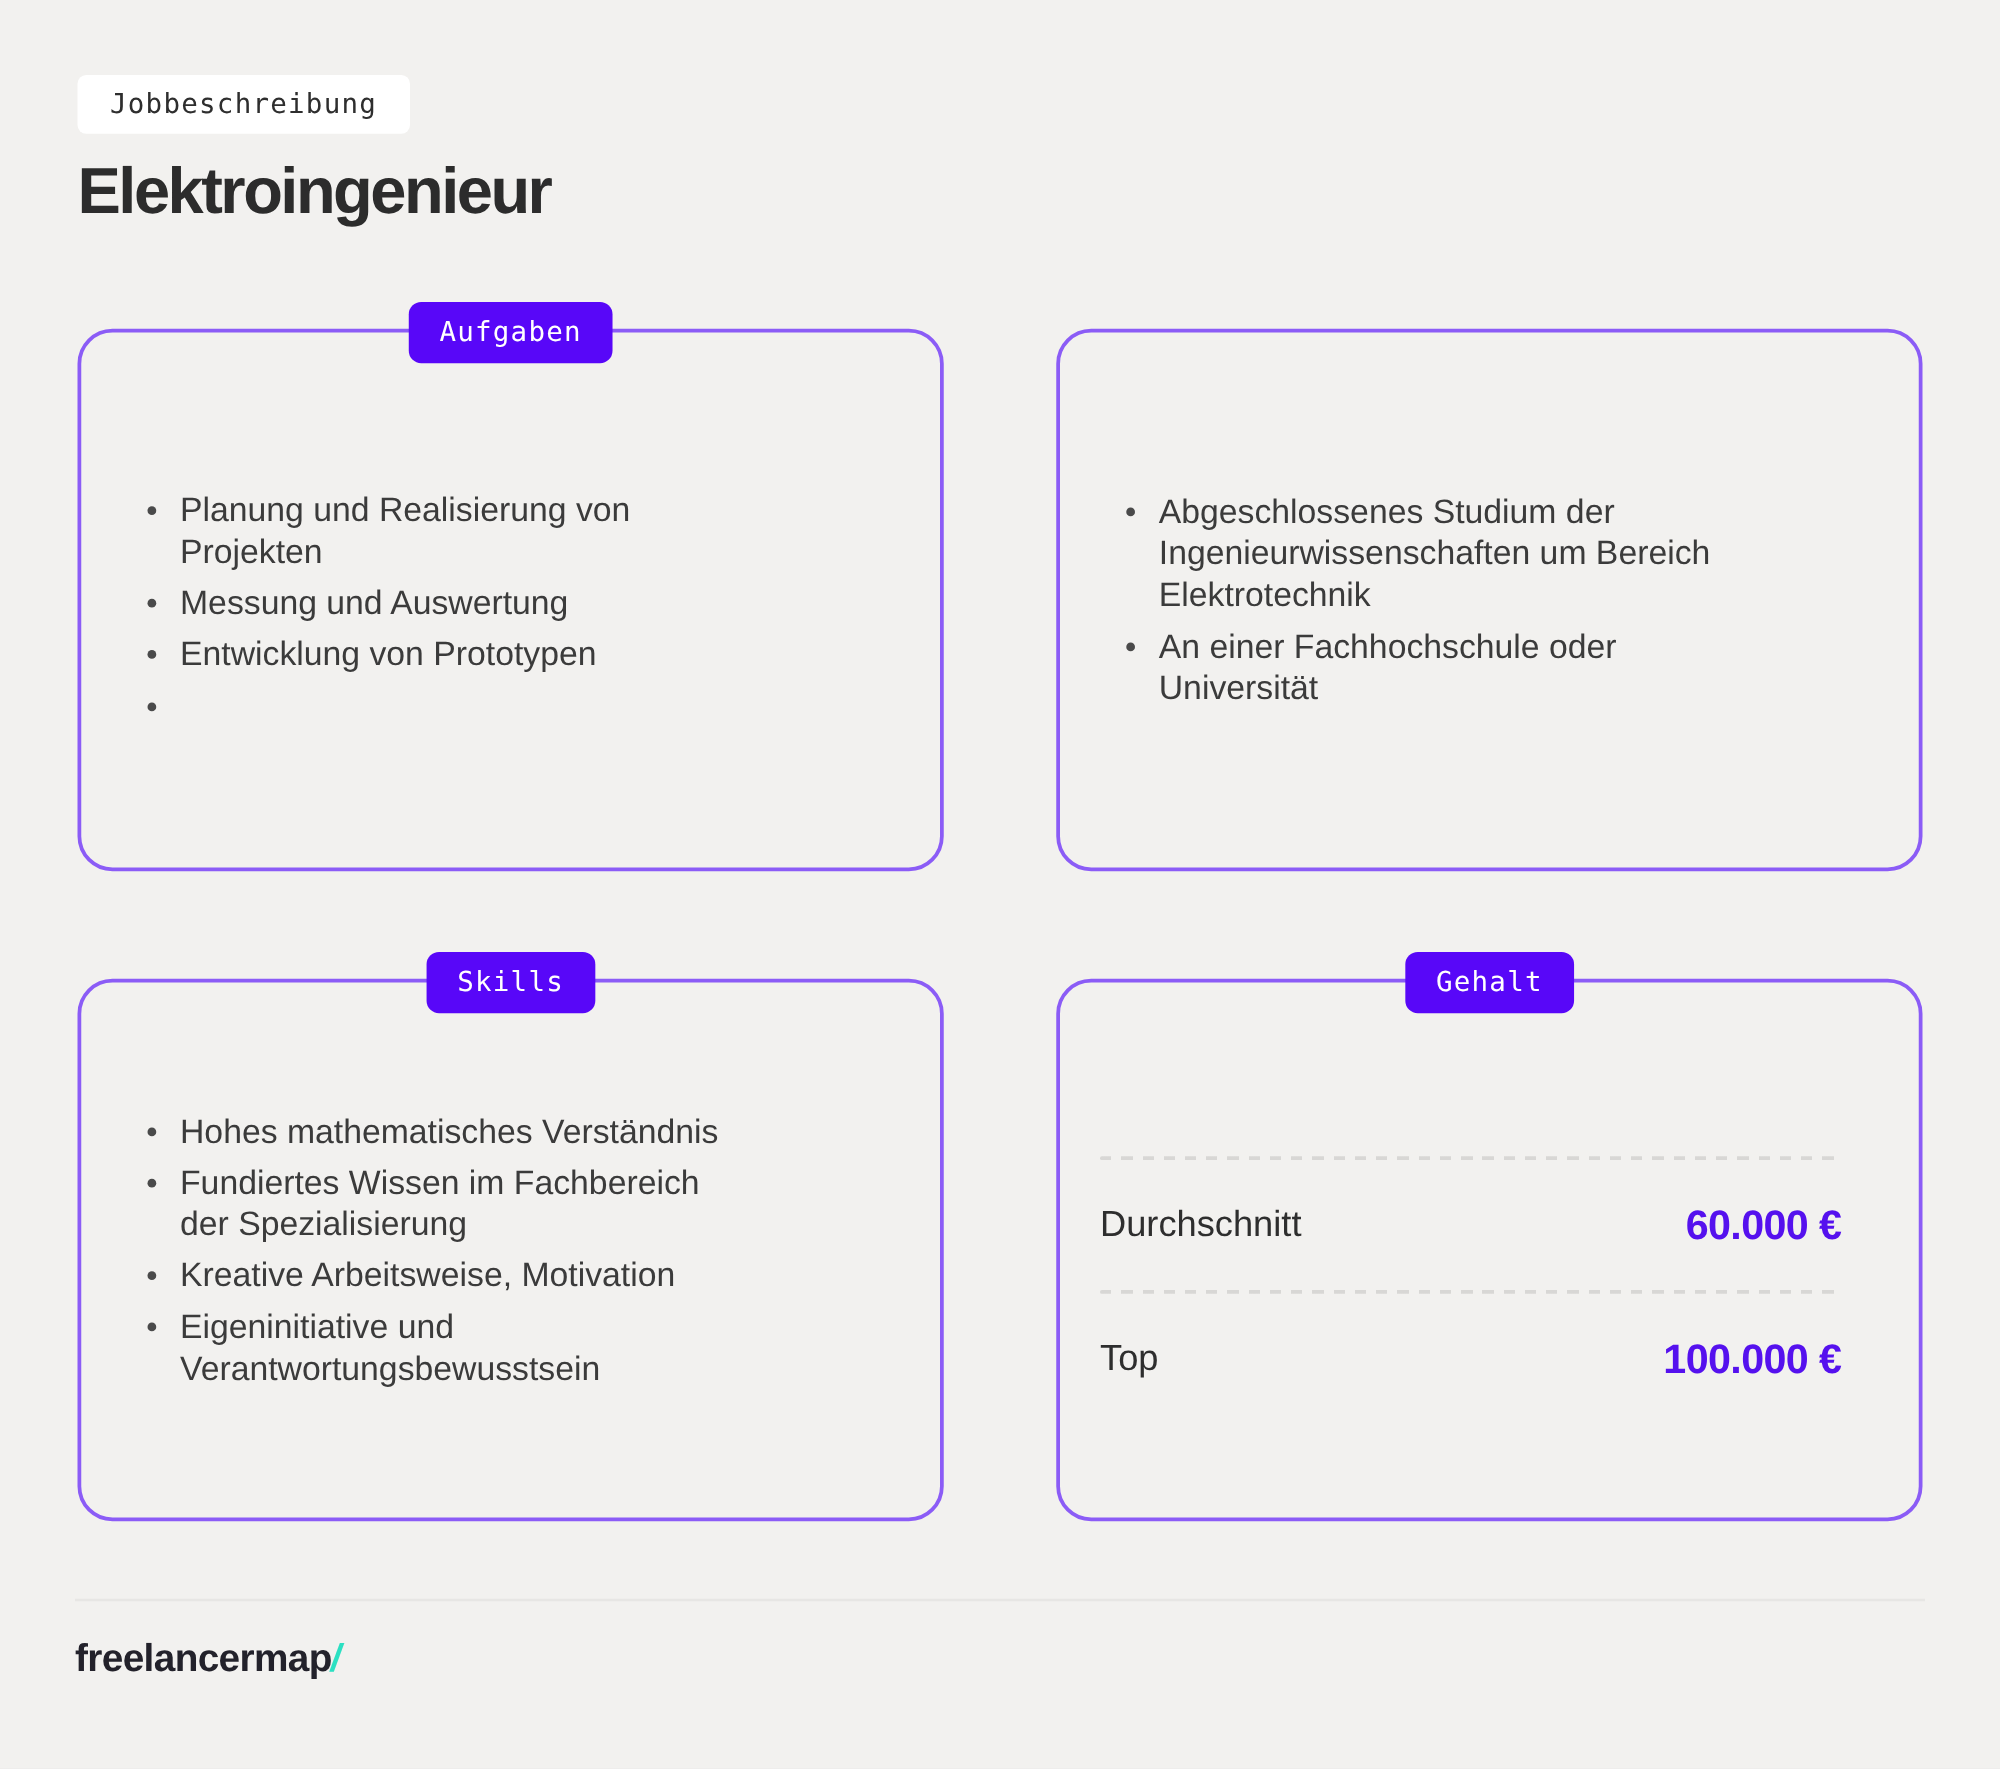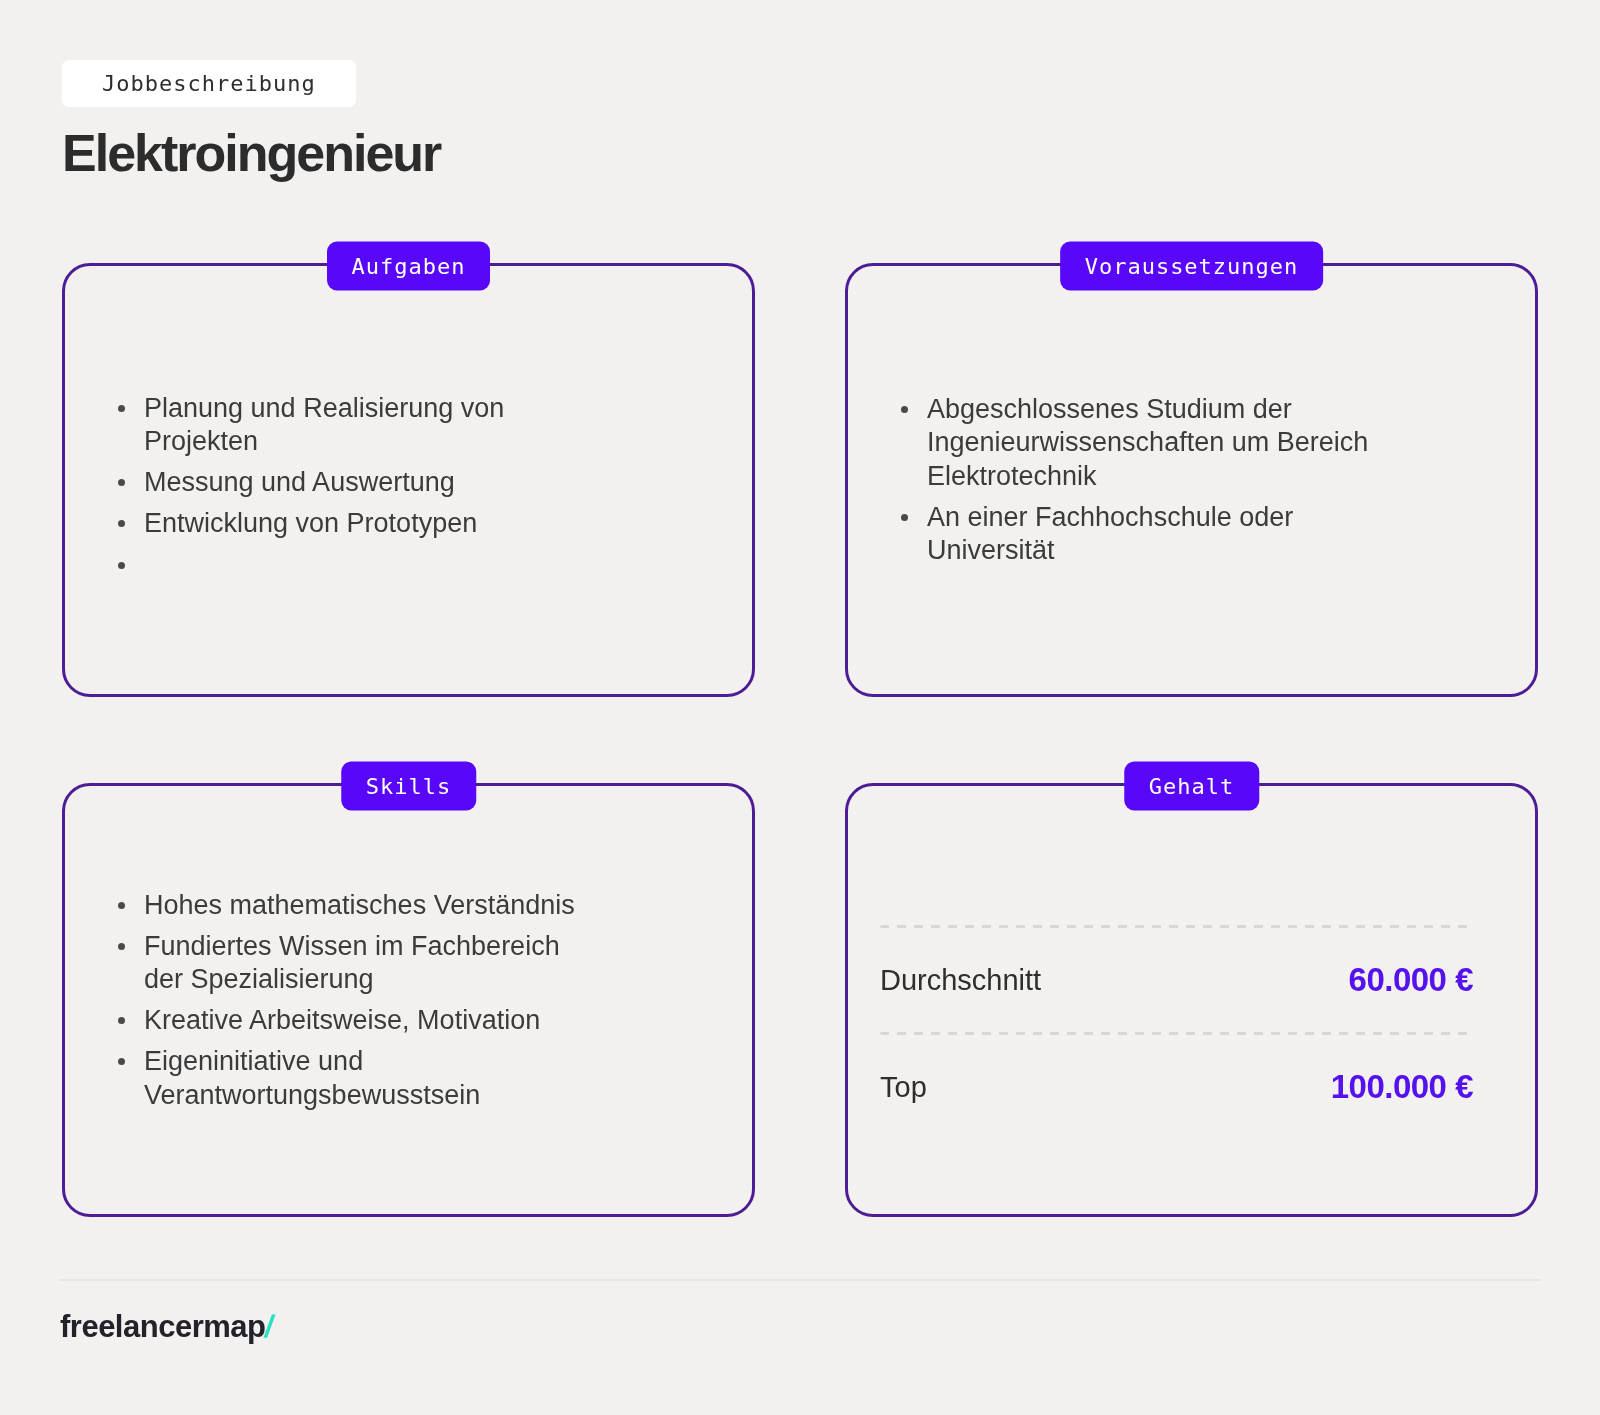--- a/index.html
+++ b/index.html
@@ -11,21 +11,21 @@
     font-family:"Liberation Sans", sans-serif;
     color:#2d2d2d;
     overflow:hidden;
   }
   
   .header { padding:60px 62px 0 62px; }
   .tag {
     display:inline-block;
     background:#ffffff;
     border-radius:7px;
-    padding:11px 40px;
+    padding:11px 26px;
     font-family:"DejaVu Sans Mono", monospace;
     font-size:22px;
     letter-spacing:1px;
     color:#2e2e2e;
   }
   .title {
     margin-top:18px;
     font-size:52px;
     font-weight:bold;
     letter-spacing:-2px;
@@ -36,21 +36,21 @@
   .grid {
     margin:81px 62px 0 62px;
     display:grid;
     grid-template-columns:1fr 1fr;
     column-gap:90px;
     row-gap:86px;
   }
   .card {
     position:relative;
     height:434px;
-    border:3px solid #4c1d95;
+    border:3px solid #8b5cf6;
     border-radius:28px;
   }
   .card-badge {
     position:absolute;
     top:0; left:50%;
     transform:translate(-50%,-50%);
     background:#5807f8;
     color:#ffffff;
     font-family:"DejaVu Sans Mono", monospace;
     font-size:22px;
@@ -173,21 +173,20 @@
               <span>Entwicklung von Prototypen</span>
             </li>
           <li>
               <span class="bullet-dot"></span>
             </li>
         </ul>
       </div>
     </section>
 
     <section class="card">
-      <div class="card-badge">Voraussetzungen</div>
       <div class="card-body">
         <ul class="bullets w-wide">
           <li>
               <span class="bullet-dot"></span>
               <span>Abgeschlossenes Studium der Ingenieurwissenschaften um Bereich Elektrotechnik</span>
             </li>
           <li>
               <span class="bullet-dot"></span>
               <span>An einer Fachhochschule oder Universität</span>
             </li>

